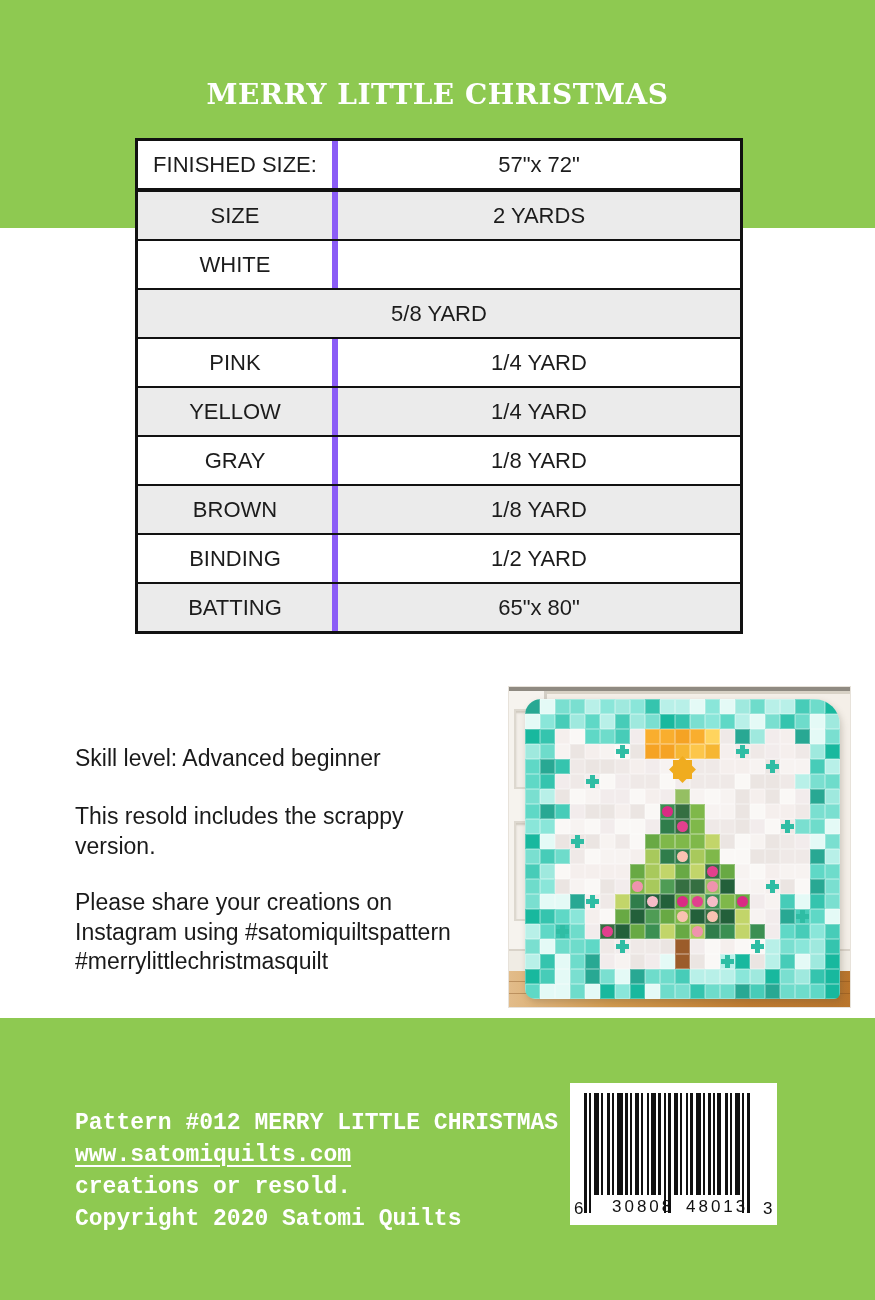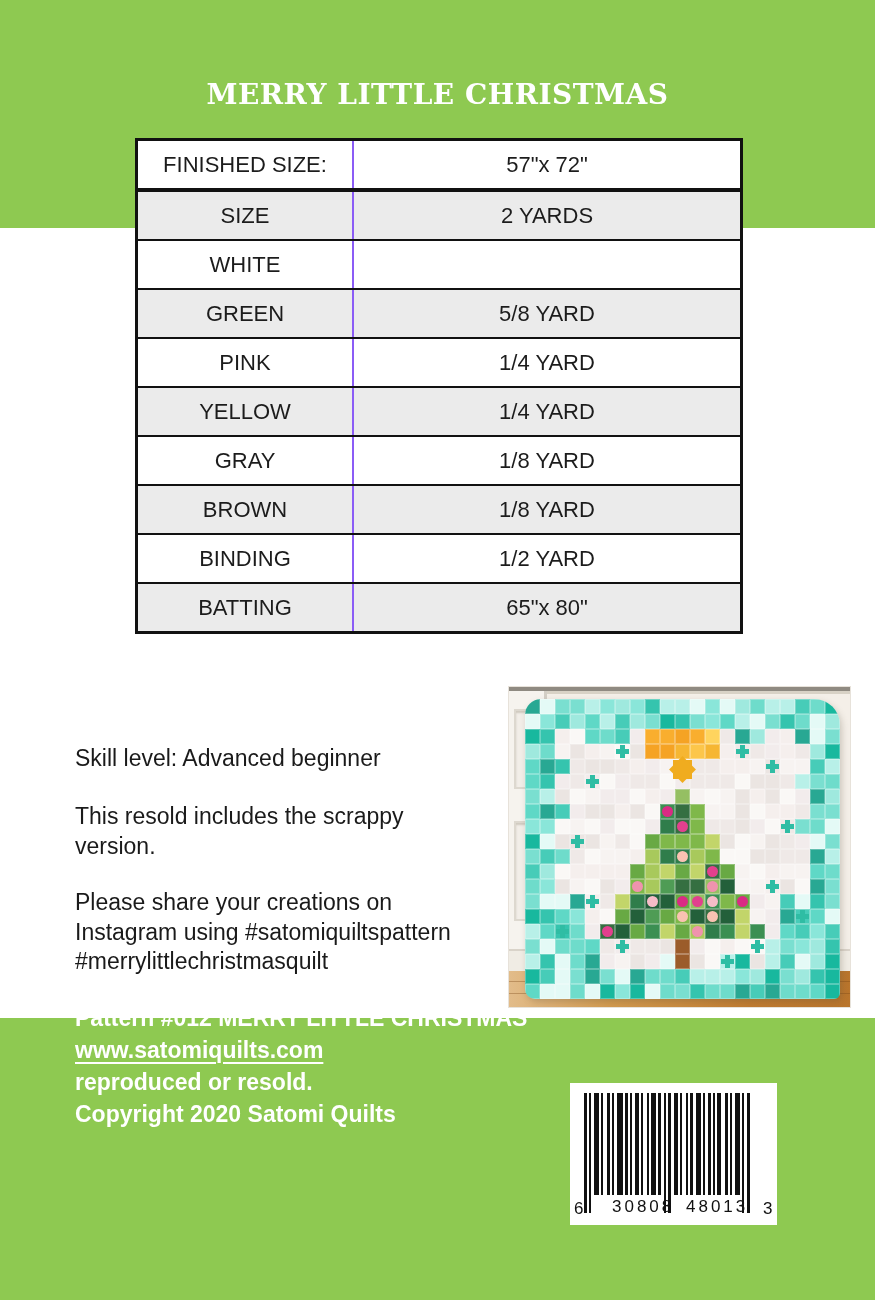--- a/index.html
+++ b/index.html
@@ -24,21 +24,21 @@
   .mtable{
     left:135px;top:138px;width:608px;background:#ffffff;
     border:3px solid #111111;box-sizing:border-box;
   }
   .mrow{display:flex;height:47px;border-bottom:2px solid #111111;background:#ffffff;}
   .mrow:last-child{border-bottom:none;}
   .mrow:first-child{border-bottom:4px solid #111111;}
   .mrow:nth-child(even){background:#ebebeb;}
   .mcell{display:flex;align-items:center;justify-content:center;
     font-size:22px;color:#1c1c1c;}
-  .mlabel{width:216px;border-right:2px solid #8b5cf6;box-sizing:border-box;}
+  .mlabel{width:200px;border-right:6px solid #8b5cf6;box-sizing:border-box;}
   .mvalue{flex:1;}
 
   
   .notes p{margin:0;font-size:23px;color:#1a1a1a;line-height:29.5px;}
   .p1{left:75px;top:744px;}
   .p2{left:75px;top:802px;}
   .p3{left:75px;top:888px;}
 
   
   .photo{
@@ -61,21 +61,21 @@
     border-radius:16px 26px 6px 10px;overflow:hidden;
     box-shadow:2px 3px 6px rgba(90,80,60,.25);
   }
   .qc{position:absolute;width:15px;height:15px;box-shadow:inset 0 0 0 1px rgba(255,255,255,.28);}
   .orn{position:absolute;width:11px;height:11px;border-radius:50%;}
   .plus-h{position:absolute;height:5px;}
   .plus-v{position:absolute;width:5px;}
   .star-sq{position:absolute;width:19px;height:19px;left:148px;top:61px;}
 
   
-  .ftext{left:75px;top:1002px;width:520px;}
+  .ftext{left:75px;top:1107px;width:520px;font-family:Liberation Mono, monospace;}
   .ftext div{font-size:23px;font-weight:bold;color:#ffffff;line-height:32px;}
   .flink{text-decoration:underline;text-underline-offset:4px;text-decoration-thickness:2px;}
 
   .barcode{left:570px;top:1083px;width:207px;height:142px;background:#ffffff;}
   .bar{position:absolute;top:10px;background:#111111;}
   .bdigit{position:absolute;font-size:17px;color:#111111;font-family:"Liberation Sans",sans-serif;}
 </style>
 </head>
 <body>
 
@@ -90,21 +90,20 @@
     <div class="mcell mvalue">57"x 72"</div>
   </div>
   <div class="mrow">
     <div class="mcell mlabel">SIZE</div>
     <div class="mcell mvalue">2 YARDS</div>
   </div>
   <div class="mrow">
     <div class="mcell mlabel">WHITE</div>
   </div>
   <div class="mrow">
-    <div class="mcell mlabel">GREEN</div>
     <div class="mcell mvalue">5/8 YARD</div>
   </div>
   <div class="mrow">
     <div class="mcell mlabel">PINK</div>
     <div class="mcell mvalue">1/4 YARD</div>
   </div>
   <div class="mrow">
     <div class="mcell mlabel">YELLOW</div>
     <div class="mcell mvalue">1/4 YARD</div>
   </div>
@@ -614,21 +613,21 @@
       <div class="plus-h" style="background: rgb(47, 189, 164); left: 226px; top: 245px; width: 13px;"></div>
       <div class="plus-v" style="background: rgb(47, 189, 164); left: 230px; top: 241px; height: 13px;"></div>
       <div class="star-sq" style="background: rgb(240, 172, 31); transform: rotate(0deg);"></div>
       <div class="star-sq" style="background: rgb(240, 172, 31); transform: rotate(45deg);"></div>
     </div>
 </div>
 
 <div class="abs ftext">
   <div>Pattern #012 MERRY LITTLE CHRISTMAS</div>
   <div class="flink">www.satomiquilts.com</div>
-  <div>reproduced or resold.</div>
+  <div>creations or resold.</div>
   <div>Copyright 2020 Satomi Quilts</div>
 </div>
 
 <div class="abs barcode">
   <div>
       <div class="bar" style="left: 14px; width: 3px; height: 120px;"></div>
       <div class="bar" style="left: 19px; width: 2px; height: 120px;"></div>
       <div class="bar" style="left: 24px; width: 5px; height: 102px;"></div>
       <div class="bar" style="left: 31px; width: 2px; height: 102px;"></div>
       <div class="bar" style="left: 37px; width: 3px; height: 102px;"></div>

